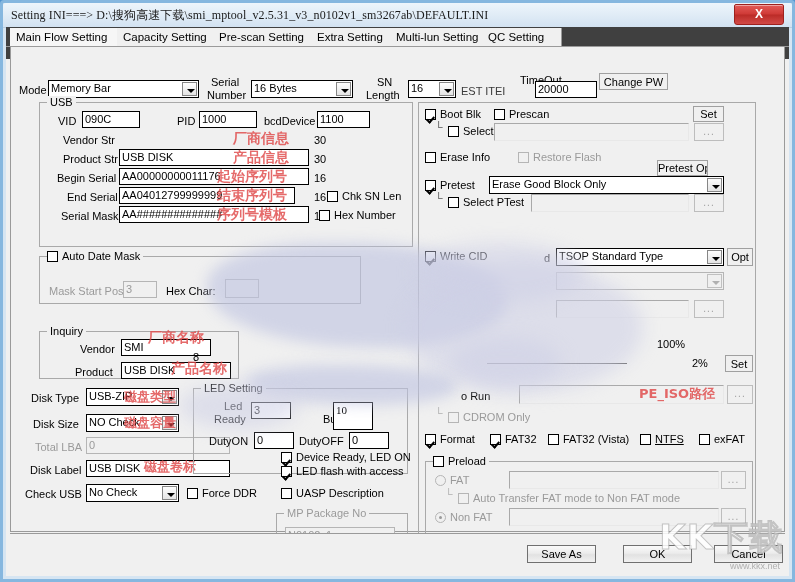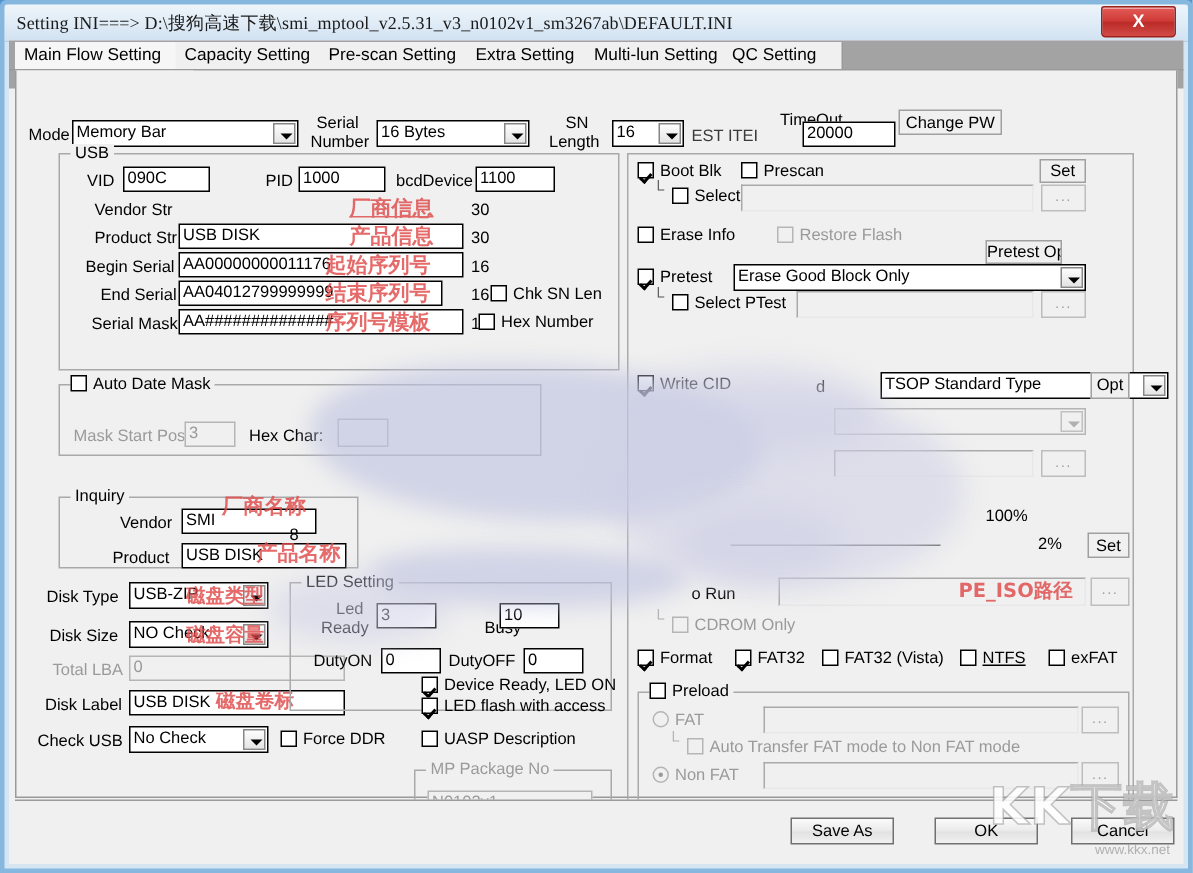--- a/index.html
+++ b/index.html
@@ -47,21 +47,21 @@
     cursor:pointer;
   }
   
   .client{
     position:absolute;left:3px;top:24px;right:3px;bottom:3px;
     background:#f0f0f0;
   }
   
   .tabstrip{
     position:absolute;left:0;top:0;right:0;height:32px;
-    background:#a3a3a3;
+    background:#404040;
   }
   .tab{
     position:absolute;top:1px;height:18px;
     padding:0 6px;
     font-size:11.5px;line-height:18px;
     background:#f0f0f0;
     border-right:1px solid #9a9a9a;
     white-space:nowrap;
     cursor:pointer;
     color:#000;
@@ -263,21 +263,21 @@
 
       <div class="lbl" style="left:47px;top:68px;">VID</div>
       <div class="txt" style="left:71px;top:64px;width:58px;height:17px;">090C</div>
       <div class="lbl" style="left:166px;top:68px;">PID</div>
       <div class="txt" style="left:188px;top:64px;width:58px;height:17px;">1000</div>
       <div class="lbl" style="left:253px;top:68px;">bcdDevice</div>
       <div class="txt" style="left:306px;top:64px;width:53px;height:17px;">1100</div>
 
       <div class="lbl" style="left:52px;top:87px;">Vendor Str</div>
       <div class="lbl" style="left:303px;top:87px;">30</div>
-      <div class="ann" style="left:222px;top:83px;text-decoration:underline;">厂商信息</div>
+      <div class="ann" style="left:222px;top:83px;">厂商信息</div>
 
       <div class="lbl" style="left:52px;top:106px;">Product Str</div>
       <div class="txt" style="left:108px;top:102px;width:190px;height:17px;">USB DISK</div>
       <div class="lbl" style="left:303px;top:106px;">30</div>
       <div class="ann" style="left:222px;top:102px;">产品信息</div>
 
       <div class="lbl" style="left:46px;top:125px;">Begin Serial</div>
       <div class="txt" style="left:108px;top:121px;width:190px;height:17px;">AA00000000011176</div>
       <div class="lbl" style="left:303px;top:125px;">16</div>
       <div class="ann" style="left:206px;top:121px;">起始序列号</div>
@@ -352,21 +352,21 @@
         <i class="box"></i><span>Force DDR</span>
       </div>
 
       <div class="grp" style="left:182px;top:341px;width:215px;height:86px;">
         <span class="cap">LED Setting</span>
       </div>
       <div class="lbl" style="left:213px;top:353px;">Led</div>
       <div class="lbl" style="left:203px;top:366px;">Ready</div>
       <div class="txt" style="left:240px;top:355px;width:40px;height:17px;">3</div>
       <div class="lbl" style="left:288px;top:366px;padding-left:24px;">Busy</div>
-      <div class="txt" style="left:322px;top:355px;width:40px;height:17px;">10</div>
+      <div class="txt" style="left:322px;top:355px;width:40px;height:28px;font-family:Liberation Serif, serif;">10</div>
 
       <div class="lbl" style="left:198px;top:388px;">DutyON</div>
       <div class="txt" style="left:243px;top:385px;width:40px;height:17px;">0</div>
       <div class="lbl" style="left:288px;top:388px;">DutyOFF</div>
       <div class="txt" style="left:338px;top:385px;width:40px;height:17px;">0</div>
 
       <div class="chk" style="left:270px;top:404px;">
         <i class="box on"></i><span>Device Ready, LED ON</span>
       </div>
       <div class="chk" style="left:270px;top:418px;">
@@ -419,21 +419,21 @@
       <div class="chk" style="left:437px;top:149px;">
         <i class="box"></i><span>Select PTest</span>
       </div>
       <div class="txt sunk" style="left:520px;top:147px;width:158px;height:18px;"></div>
       <div class="btn dots dis" style="left:683px;top:147px;width:30px;height:18px;line-height:15px;">...</div>
 
       <div class="chk" style="left:414px;top:203px;">
         <i class="box on"></i><span>Write CID</span>
       </div>
       <div class="lbl" style="left:533px;top:205px;">d</div>
-      <div class="combo" style="left:545px;top:201px;width:192px;height:18px;margin-left:31px;">
+      <div class="combo" style="left:545px;top:201px;width:168px;height:18px;">
         <span>TSOP Standard Type</span>
         <i class="arw"></i>
       </div>
       <div class="btn flat" style="left:716px;top:201px;width:26px;height:18px;line-height:16px;">Opt</div>
 
       <div class="combo dis" style="left:545px;top:225px;width:168px;height:18px;">
         <span></span>
         <i class="arw"></i>
       </div>
 

